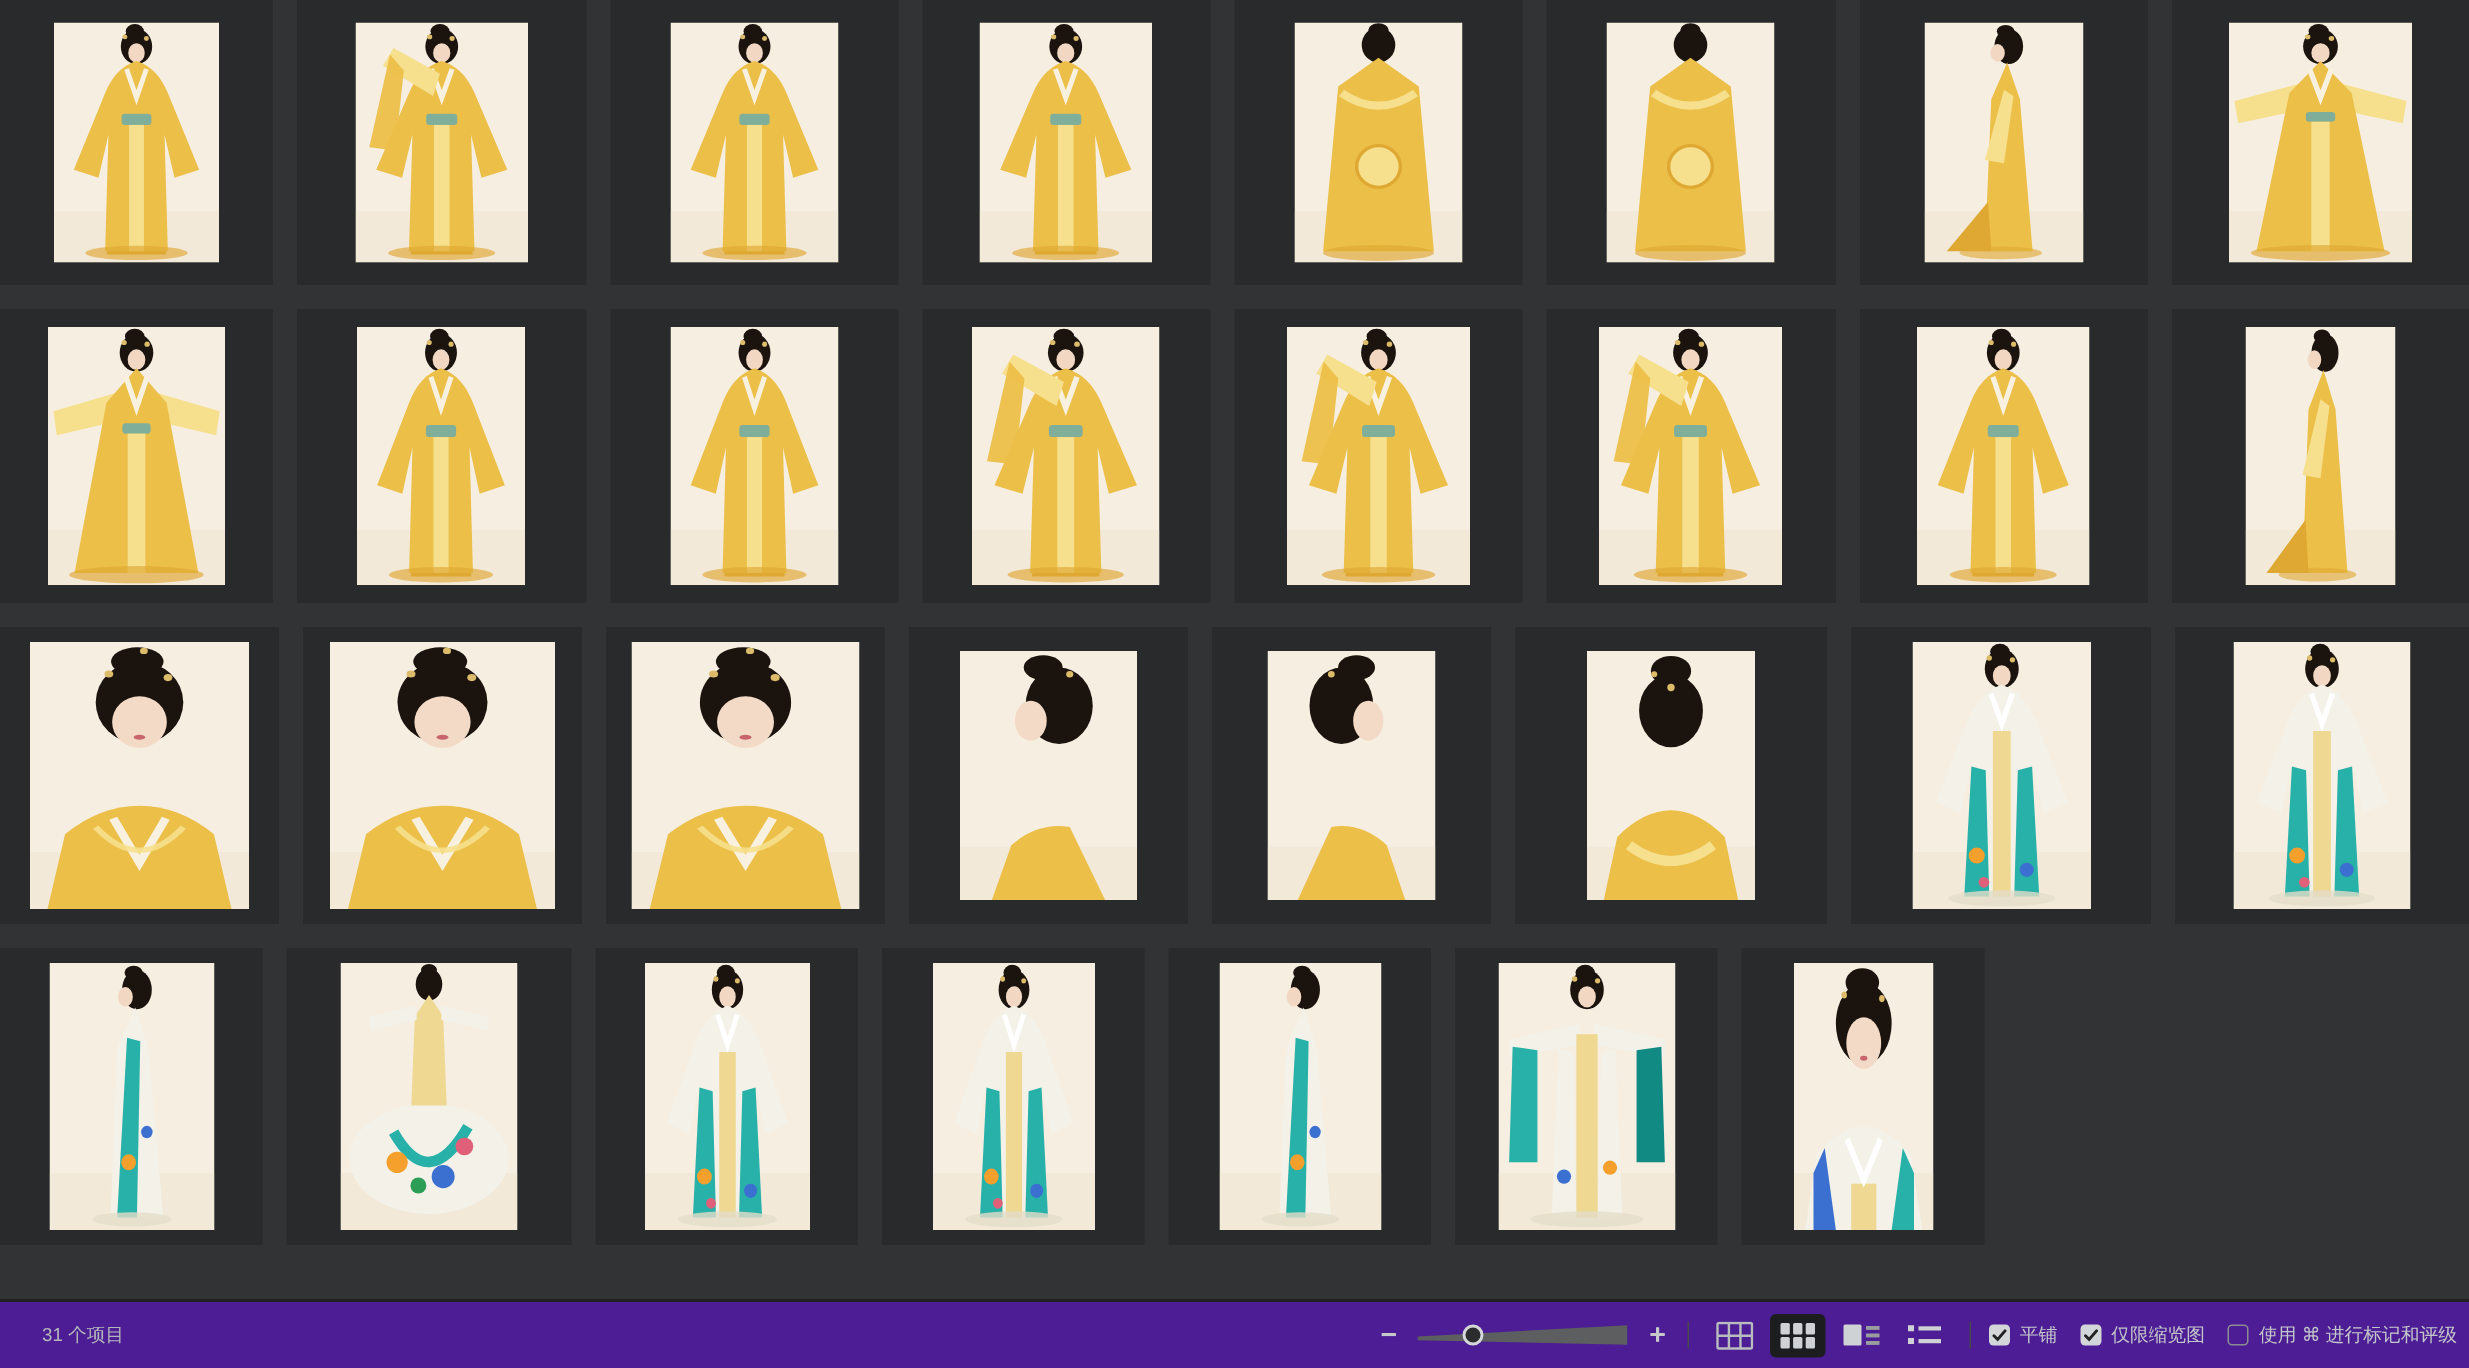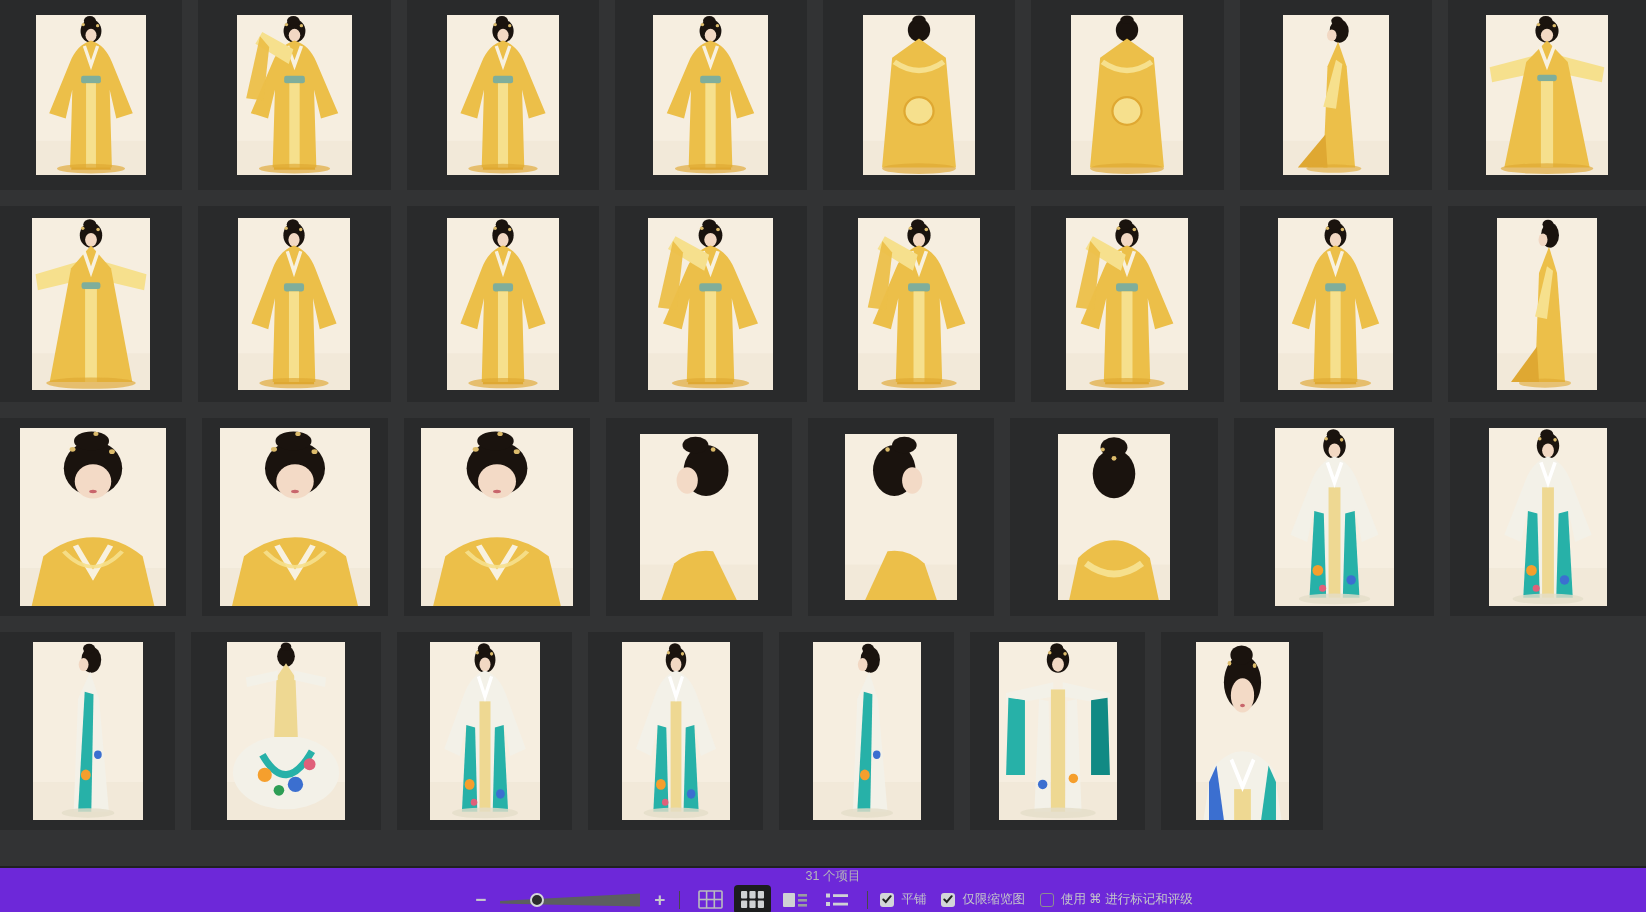--- a/index.html
+++ b/index.html
@@ -16,24 +16,23 @@
   .row{display:flex;gap:16px}
   .cell{
     background:#292a2b;
     display:flex;align-items:center;justify-content:center;
     overflow:hidden;
   }
   .photo{display:block;line-height:0}
   .photo svg{display:block}
   .statusbar{
     height:46px;box-sizing:border-box;
-    background:#6d28d9;border-top:2px solid #1f2021;
+    background:#4c1d95;border-top:2px solid #1f2021;
     display:flex;align-items:center;justify-content:space-between;
     padding:0 8px 0 28px;
-    flex-direction:column;
   }
   .count{color:#b4b7b9;font-size:12.5px}
   .controls{display:flex;align-items:center;gap:12px}
   .zbtn{
     background:none;border:none;color:#c6c9cb;
     font-size:19px;font-weight:bold;line-height:1;padding:0 2px;cursor:pointer;
     font-family:"Liberation Sans","DejaVu Sans",sans-serif;
   }
   .slider{position:relative;width:140px;height:16px;display:flex;align-items:center}
   .knob{

